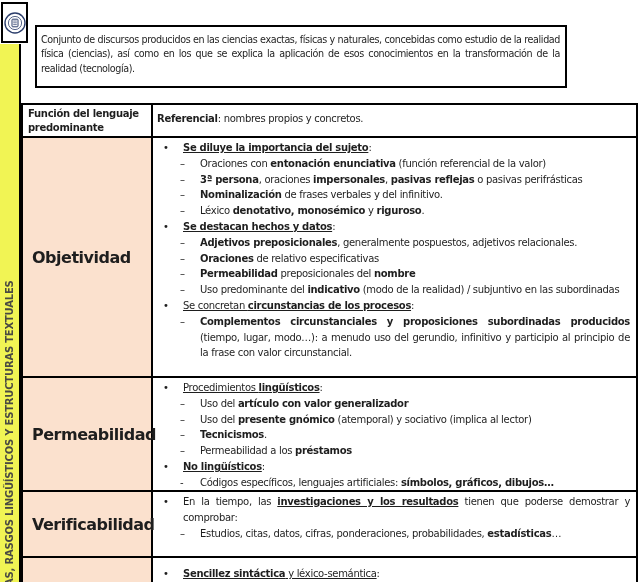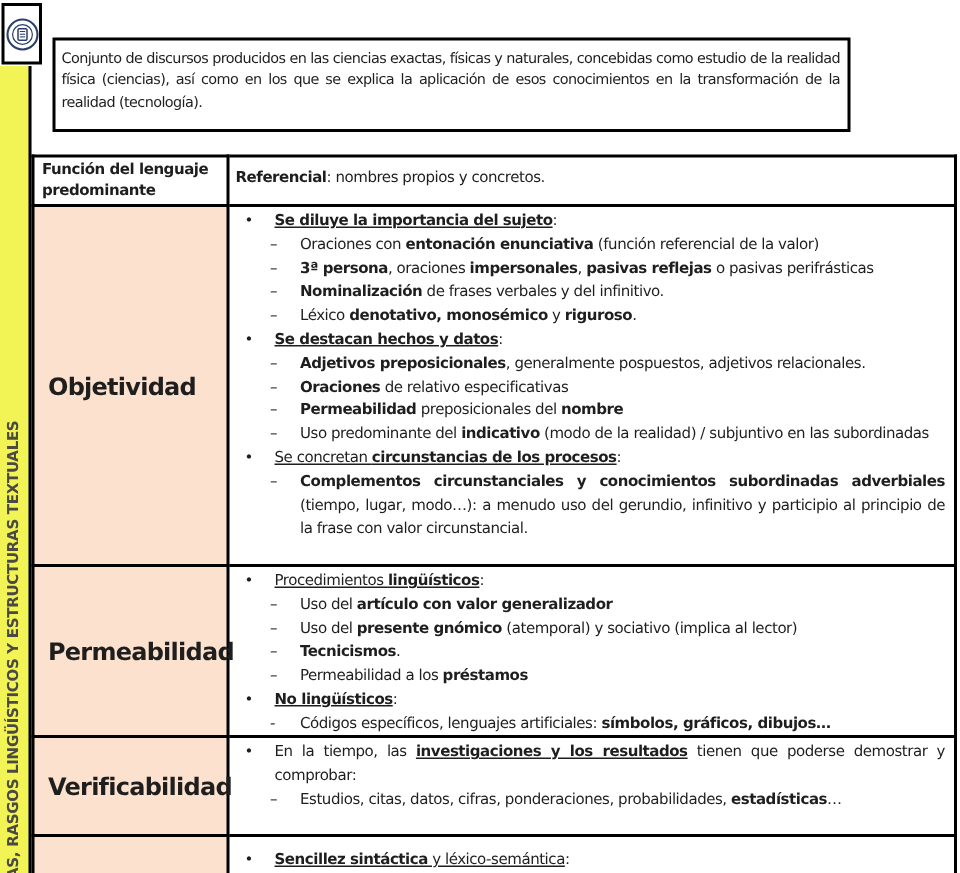--- a/index.html
+++ b/index.html
@@ -146,21 +146,21 @@
               <div class="line dash"><span class="marker">–</span><span>Oraciones con </span><span class="b">entonación enunciativa</span><span> (función referencial de la valor)</span></div>
               <div class="line dash"><span class="marker">–</span><span class="b">3ª persona</span><span>, oraciones </span><span class="b">impersonales</span><span>, </span><span class="b">pasivas reflejas</span><span> o pasivas perifrásticas</span></div>
               <div class="line dash"><span class="marker">–</span><span class="b">Nominalización</span><span> de frases verbales y del infinitivo.</span></div>
               <div class="line dash"><span class="marker">–</span><span>Léxico </span><span class="b">denotativo, monosémico</span><span> y </span><span class="b">riguroso</span><span>.</span></div>
               <div class="line bullet"><span class="marker">•</span><span class="b u">Se destacan hechos y datos</span><span>:</span></div>
               <div class="line dash"><span class="marker">–</span><span class="b">Adjetivos preposicionales</span><span>, generalmente pospuestos, adjetivos relacionales.</span></div>
               <div class="line dash"><span class="marker">–</span><span class="b">Oraciones</span><span> de relativo especificativas</span></div>
               <div class="line dash"><span class="marker">–</span><span class="b">Permeabilidad</span><span> preposicionales del </span><span class="b">nombre</span></div>
               <div class="line dash"><span class="marker">–</span><span>Uso predominante del </span><span class="b">indicativo</span><span> (modo de la realidad) / subjuntivo en las subordinadas</span></div>
               <div class="line bullet"><span class="marker">•</span><span class="u">Se concretan </span><span class="b u">circunstancias de los procesos</span><span>:</span></div>
-              <div class="line dash"><span class="marker">–</span><span class="b">Complementos circunstanciales y conocimientos subordinadas adverbiales</span><span> (tiempo, lugar, modo…): a menudo uso del gerundio, infinitivo y participio al principio de la frase con valor circunstancial.</span></div>
+              <div class="line dash"><span class="marker">–</span><span class="b">Complementos circunstanciales y proposiciones subordinadas producidos</span><span> (tiempo, lugar, modo…): a menudo uso del gerundio, infinitivo y participio al principio de la frase con valor circunstancial.</span></div>
             </div>
           </td>
         </tr>
         <tr>
           <td class="label-cell category">Permeabilidad</td>
           <td class="content-cell">
             <div class="inner">
               <div class="line bullet"><span class="marker">•</span><span class="u">Procedimientos </span><span class="b u">lingüísticos</span><span>:</span></div>
               <div class="line dash"><span class="marker">–</span><span>Uso del </span><span class="b">artículo con valor generalizador</span></div>
               <div class="line dash"><span class="marker">–</span><span>Uso del </span><span class="b">presente gnómico</span><span> (atemporal) y sociativo (implica al lector)</span></div>

